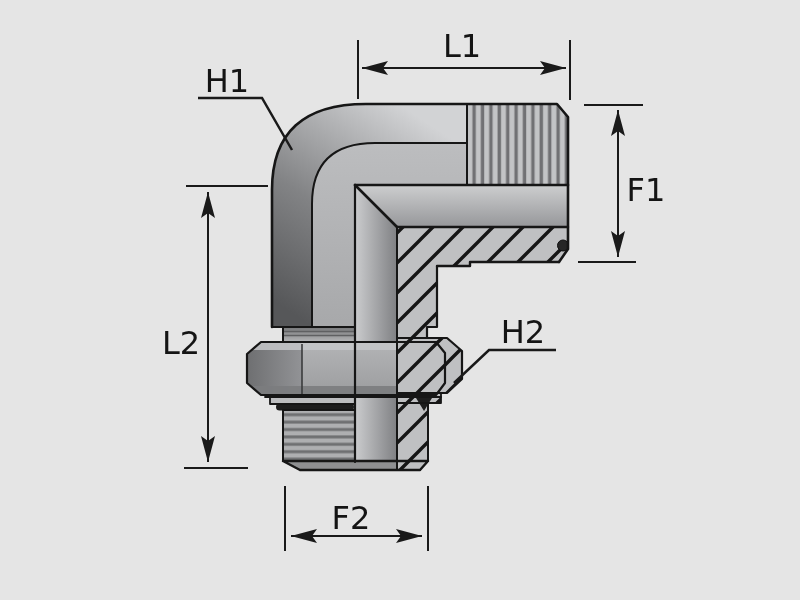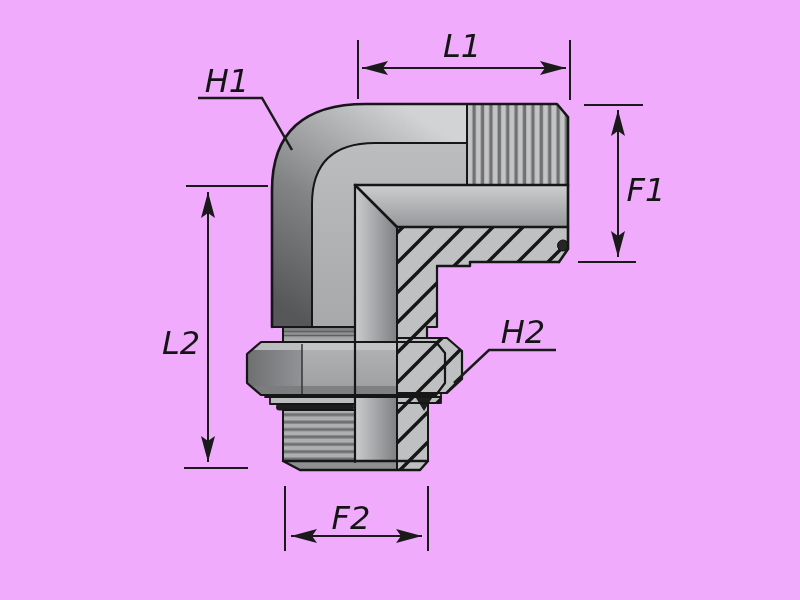--- a/index.html
+++ b/index.html
@@ -1,16 +1,16 @@
 <!DOCTYPE html>
 <html><head>
 <meta charset="utf-8">
 <style>
   html,body{margin:0;padding:0;background:#ffffff;}
-  .canvas{position:relative;width:800px;height:600px;background:#f0abfc;overflow:hidden;font-style:italic;}
+  .canvas{position:relative;width:800px;height:600px;background:#e5e5e5;overflow:hidden;}
   svg{display:block;}
   .dim-text{font-family:"DejaVu Sans","Liberation Sans",sans-serif;font-size:32px;fill:#141414;}
 </style>
 </head>
 <body>
 
 <div class="canvas">
 <svg width="800" height="600" viewBox="0 0 800 600">
   <defs>
     <pattern id="hatch" patternUnits="userSpaceOnUse" width="30" height="30">

